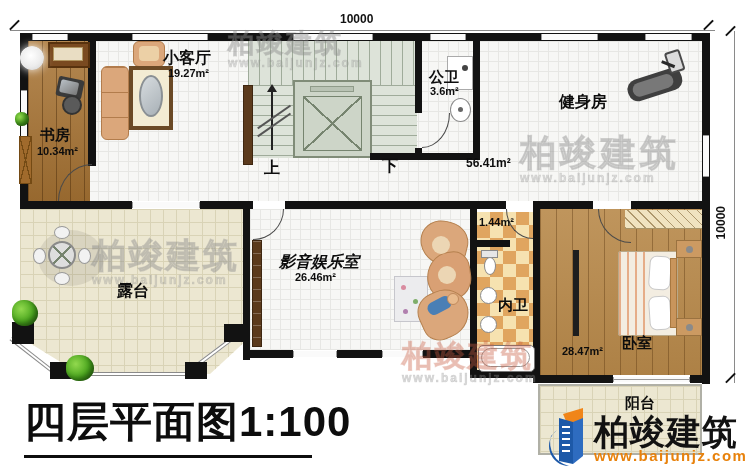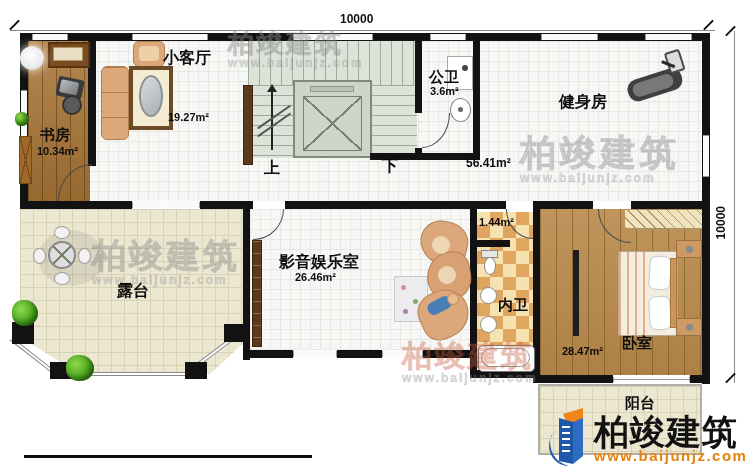--- a/index.html
+++ b/index.html
@@ -221,34 +221,37 @@
     <span class="url">www.baijunjz.com</span>
   </div>
   <div class="wm" style="left:402px;top:340px;font-size:30px;letter-spacing:3px;color:rgba(205,95,70,.20);-webkit-text-stroke:1px rgba(200,90,65,.25);">
     <span>柏竣建筑</span>
     <span class="url" style="color:rgba(150,150,150,.3);">www.baijunjz.com</span>
   </div>
 
   <div class="rname" style="left:40px;top:126px;">书房</div>
   <div class="rarea" style="left:37px;top:145px;">10.34m²</div>
   <div class="rname big" style="left:163px;top:48px;">小客厅</div>
-  <div class="rarea" style="left:168px;top:67px;margin-top:44px;">19.27m²</div>
+  <div class="rarea" style="left:168px;top:67px;">19.27m²</div>
   <div class="rname" style="left:429px;top:68px;">公卫</div>
   <div class="rarea" style="left:430px;top:85px;">3.6m²</div>
   <div class="rname big" style="left:559px;top:92px;">健身房</div>
   <div class="rarea" style="left:466px;top:156px;font-size:12px;">56.41m²</div>
   <div class="rname big" style="left:117px;top:281px;">露台</div>
-  <div class="rname big" style="left:279px;top:252px;">影音娱乐室</div>
+  <div class="rname big" style="left:279px;top:252px;font-style:italic;">影音娱乐室</div>
   <div class="rarea" style="left:295px;top:271px;">26.46m²</div>
   <div class="rarea" style="left:479px;top:216px;">1.44m²</div>
   <div class="rname" style="left:498px;top:296px;">内卫</div>
   <div class="rname" style="left:622px;top:334px;">卧室</div>
   <div class="rarea" style="left:562px;top:345px;">28.47m²</div>
   <div class="rname" style="left:625px;top:394px;">阳台</div>
 
+  <div class="footer-title">
+    <span>四层平面图</span><span>1:100</span>
+  </div>
   <div class="abs" style="left:24px;top:455px;width:288px;height:2.5px;background:#0d0d0d;z-index:30;"></div>
 
   <svg class="abs" style="left:543px;top:406px;z-index:32;" width="48" height="62" viewBox="0 0 48 62">
     <path d="M14 24 A 20 20 0 0 0 26 60 A 24 24 0 0 1 8 30 Z" fill="#1d59a8"></path>
     <polygon points="20,8 40,2 40,34 32,36" fill="#f08519"></polygon>
     <polygon points="16,12 30,16 30,58 16,55" fill="#1d59a8"></polygon>
     <g fill="#ffffff">
       <rect x="19" y="20" width="8" height="2"></rect>
         <rect x="19" y="26" width="8" height="2"></rect>
       <rect x="19" y="32" width="8" height="2"></rect>

